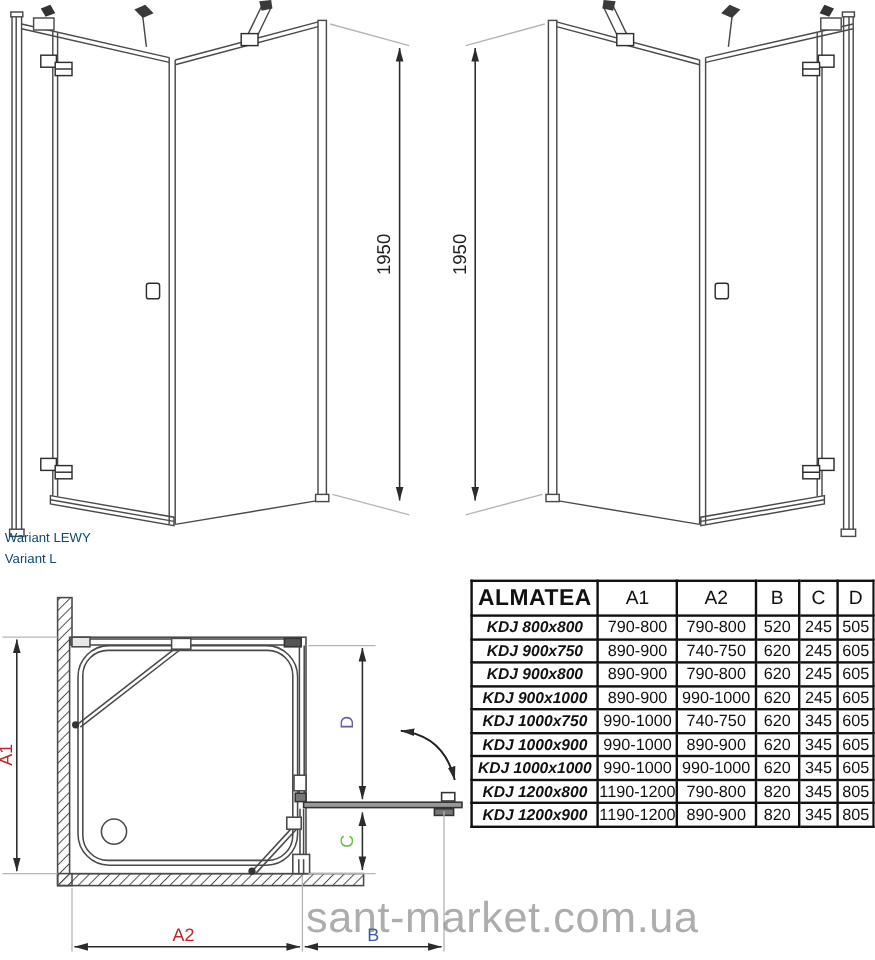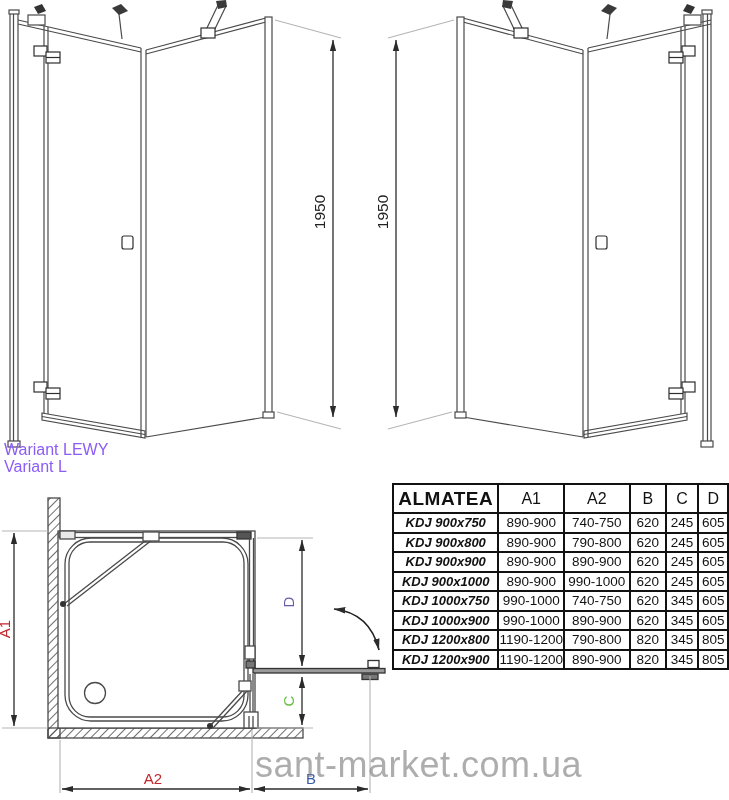--- a/index.html
+++ b/index.html
@@ -1,20 +1,20 @@
 <!DOCTYPE html>
 <html><head>
 <meta charset="utf-8">
 <style>
   html,body{margin:0;padding:0;background:#fff;}
   #canvas{position:relative;width:729px;height:800px;background:#fff;overflow:hidden;
           font-family:"Liberation Sans",sans-serif;}
   .abs{position:absolute;}
   svg text{font-family:"Liberation Sans",sans-serif;}
-  .variant-label{position:absolute;font-size:16px;line-height:17px;color:#8b5cf6;}
+  .variant-label{position:absolute;font-size:11px;line-height:17px;color:#0c4a6e;}
   
   .spec-table{position:absolute;left:392px;top:483px;border-collapse:collapse;table-layout:fixed;}
   .spec-table th,.spec-table td{border:2px solid #111;text-align:center;vertical-align:middle;
       padding:0;background:#fff;white-space:nowrap;overflow:hidden;}
   .spec-table th{height:27px;font-size:19px;color:#111;}
   .spec-table th.brand{font-weight:bold;letter-spacing:.5px;}
   .spec-table th.dim{font-size:16px;font-weight:500;}
   .spec-table td{height:17.5px;font-size:13.5px;line-height:17px;color:#111;}
   .spec-table td.model{font-weight:bold;font-style:italic;font-size:13px;}
   .c-red{color:#C1272D;} .c-blue{color:#3A5BA9;} .c-green{color:#6CBE45;} .c-purple{color:#6A5BA8;}
@@ -262,63 +262,71 @@
         <th class="brand">ALMATEA</th>
         <th class="dim c-red">A1</th>
         <th class="dim c-red">A2</th>
         <th class="dim c-blue">B</th>
         <th class="dim c-green">C</th>
         <th class="dim c-purple">D</th>
       </tr>
     </thead>
     <tbody>
         <tr>
+          <td class="model">KDJ 800x800</td>
+          <td class="num">790-800</td>
+          <td class="num">790-800</td>
+          <td class="num">520</td>
+          <td class="num">245</td>
+          <td class="num">505</td>
+        </tr>
+        <tr>
           <td class="model">KDJ 900x750</td>
           <td class="num">890-900</td>
           <td class="num">740-750</td>
           <td class="num">620</td>
           <td class="num">245</td>
           <td class="num">605</td>
         </tr>
         <tr>
           <td class="model">KDJ 900x800</td>
           <td class="num">890-900</td>
           <td class="num">790-800</td>
           <td class="num">620</td>
           <td class="num">245</td>
           <td class="num">605</td>
         </tr>
         <tr>
-          <td class="model">KDJ 900x900</td>
-          <td class="num">890-900</td>
-          <td class="num">890-900</td>
+          <td class="model">KDJ 900x1000</td>
+          <td class="num">890-900</td>
+          <td class="num">990-1000</td>
           <td class="num">620</td>
           <td class="num">245</td>
           <td class="num">605</td>
         </tr>
         <tr>
-          <td class="model">KDJ 900x1000</td>
-          <td class="num">890-900</td>
-          <td class="num">990-1000</td>
-          <td class="num">620</td>
-          <td class="num">245</td>
-          <td class="num">605</td>
-        </tr>
-        <tr>
           <td class="model">KDJ 1000x750</td>
           <td class="num">990-1000</td>
           <td class="num">740-750</td>
           <td class="num">620</td>
           <td class="num">345</td>
           <td class="num">605</td>
         </tr>
         <tr>
           <td class="model">KDJ 1000x900</td>
           <td class="num">990-1000</td>
           <td class="num">890-900</td>
+          <td class="num">620</td>
+          <td class="num">345</td>
+          <td class="num">605</td>
+        </tr>
+        <tr>
+          <td class="model">KDJ 1000x1000</td>
+          <td class="num">990-1000</td>
+          <td class="num">990-1000</td>
           <td class="num">620</td>
           <td class="num">345</td>
           <td class="num">605</td>
         </tr>
         <tr>
           <td class="model">KDJ 1200x800</td>
           <td class="num">1190-1200</td>
           <td class="num">790-800</td>
           <td class="num">820</td>
           <td class="num">345</td>

